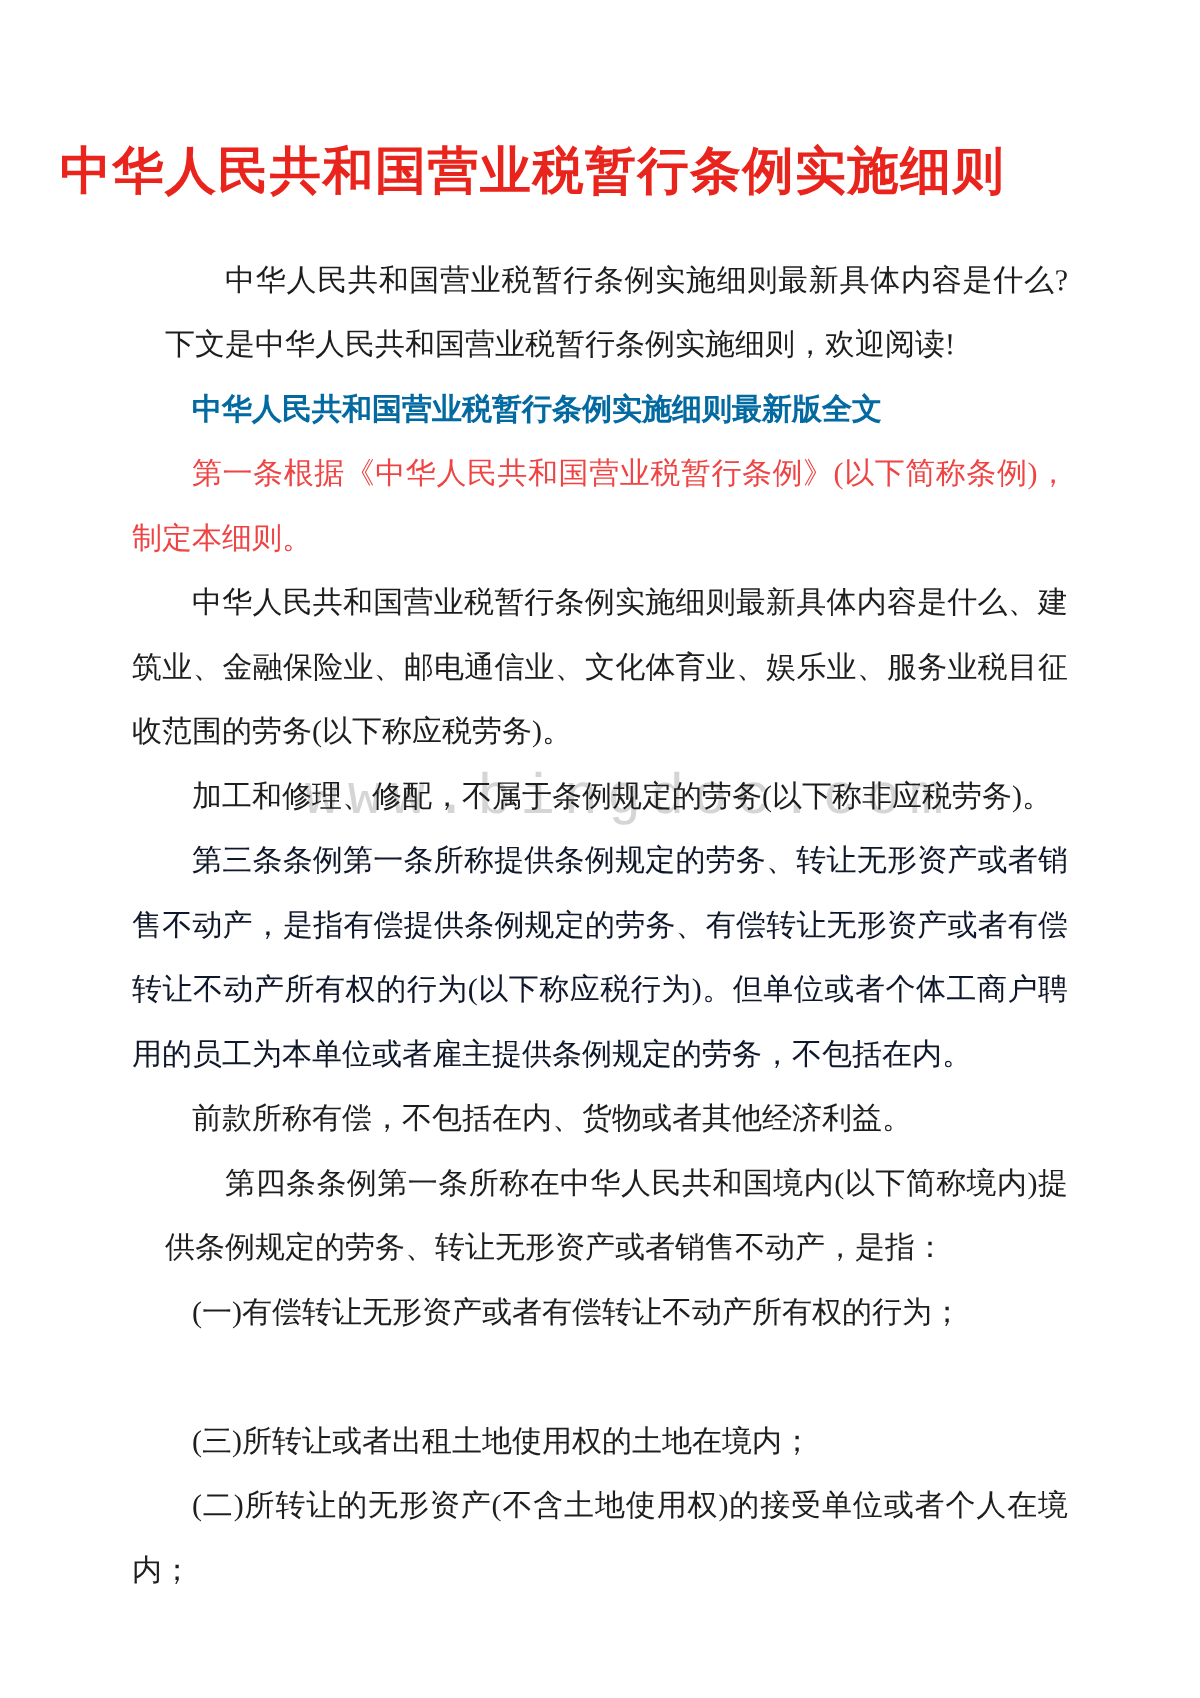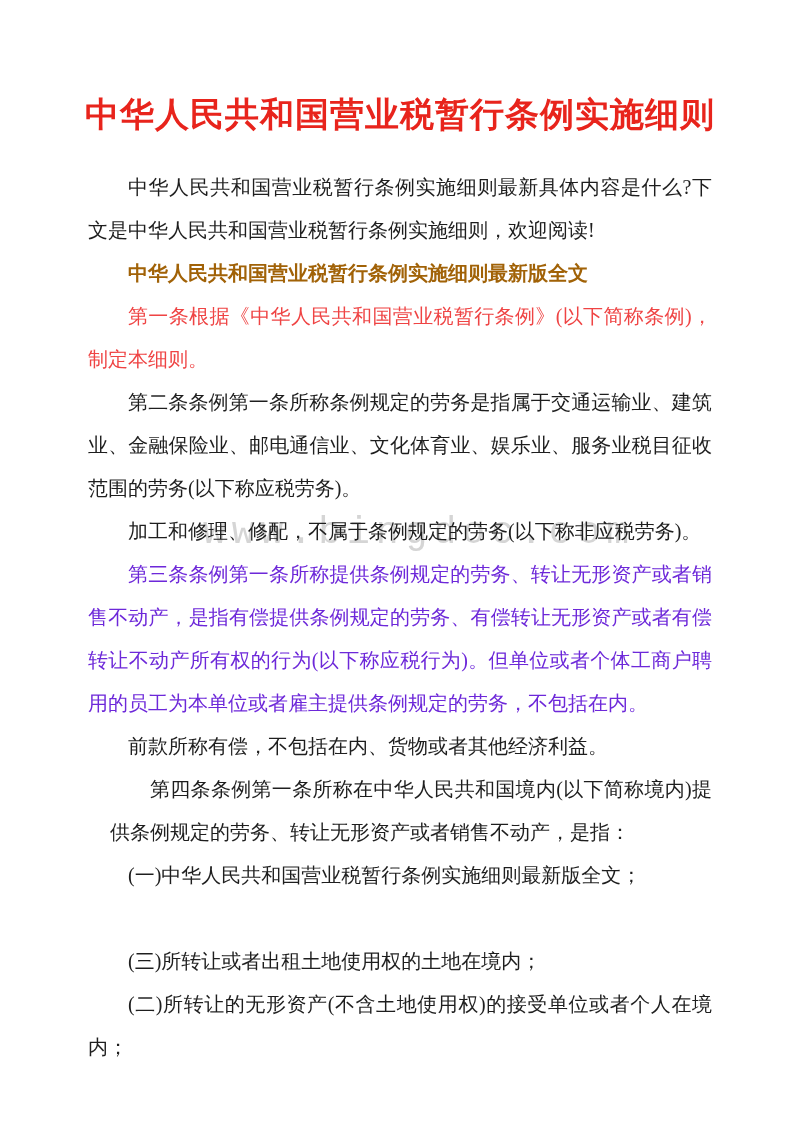--- a/index.html
+++ b/index.html
@@ -28,21 +28,20 @@
     color: #d5d5d5;
     white-space: nowrap;
     user-select: none;
     margin-top: 17px;
   }
   .doc-title {
     position: relative;
     z-index: 1;
     margin: 0;
     padding: 91px 40px 0 40px;
-    text-align: center;
     font-size: 34px;
     line-height: 48px;
     font-weight: bold;
     color: #e8241c;
     letter-spacing: 1px;
   }
   .doc-body {
     position: relative;
     z-index: 1;
     padding: 27px 88px 0 88px;
@@ -63,25 +62,25 @@
     margin-top: 43px;
   }
 </style>
 </head>
 <body>
 
 <div class="page">
   <div class="watermark" style="color: rgb(213, 213, 213);">www.bingdoc.com</div>
   <h1 class="doc-title" style="color: rgb(232, 36, 28);">中华人民共和国营业税暂行条例实施细则</h1>
   <div class="doc-body">
-      <p class="para" style="color: rgb(30, 30, 30);">中华人民共和国营业税暂行条例实施细则最新具体内容是什么?下文是中华人民共和国营业税暂行条例实施细则，欢迎阅读!</p>
-      <p class="para bold" style="color: #a16207;">中华人民共和国营业税暂行条例实施细则最新版全文</p>
+      <p class="para" style="color: rgb(30, 30, 30); margin-left: 22px;">中华人民共和国营业税暂行条例实施细则最新具体内容是什么?下文是中华人民共和国营业税暂行条例实施细则，欢迎阅读!</p>
+      <p class="para bold" style="color: #0369a1;">中华人民共和国营业税暂行条例实施细则最新版全文</p>
       <p class="para" style="color: #ef4444;">第一条根据《中华人民共和国营业税暂行条例》(以下简称条例)，制定本细则。</p>
-      <p class="para" style="color: rgb(30, 30, 30);">第二条条例第一条所称条例规定的劳务是指属于交通运输业、建筑业、金融保险业、邮电通信业、文化体育业、娱乐业、服务业税目征收范围的劳务(以下称应税劳务)。</p>
+      <p class="para" style="color: rgb(30, 30, 30);">中华人民共和国营业税暂行条例实施细则最新具体内容是什么、建筑业、金融保险业、邮电通信业、文化体育业、娱乐业、服务业税目征收范围的劳务(以下称应税劳务)。</p>
       <p class="para" style="color: rgb(30, 30, 30);">加工和修理、修配，不属于条例规定的劳务(以下称非应税劳务)。</p>
-      <p class="para" style="color: #6d28d9;">第三条条例第一条所称提供条例规定的劳务、转让无形资产或者销售不动产，是指有偿提供条例规定的劳务、有偿转让无形资产或者有偿转让不动产所有权的行为(以下称应税行为)。但单位或者个体工商户聘用的员工为本单位或者雇主提供条例规定的劳务，不包括在内。</p>
+      <p class="para" style="color: #0f172a;">第三条条例第一条所称提供条例规定的劳务、转让无形资产或者销售不动产，是指有偿提供条例规定的劳务、有偿转让无形资产或者有偿转让不动产所有权的行为(以下称应税行为)。但单位或者个体工商户聘用的员工为本单位或者雇主提供条例规定的劳务，不包括在内。</p>
       <p class="para" style="color: rgb(30, 30, 30);">前款所称有偿，不包括在内、货物或者其他经济利益。</p>
       <p class="para" style="color: rgb(30, 30, 30); margin-left: 22px;">第四条条例第一条所称在中华人民共和国境内(以下简称境内)提供条例规定的劳务、转让无形资产或者销售不动产，是指：</p>
-      <p class="para" style="color: rgb(30, 30, 30);">(一)中华人民共和国营业税暂行条例实施细则最新版全文；</p>
+      <p class="para" style="color: rgb(30, 30, 30);">(一)有偿转让无形资产或者有偿转让不动产所有权的行为；</p>
       <p class="para gap" style="color: rgb(30, 30, 30);">(三)所转让或者出租土地使用权的土地在境内；</p>
       <p class="para" style="color: rgb(30, 30, 30);">(二)所转让的无形资产(不含土地使用权)的接受单位或者个人在境内；</p>
     </div>
 </div>
 
 </body></html>

